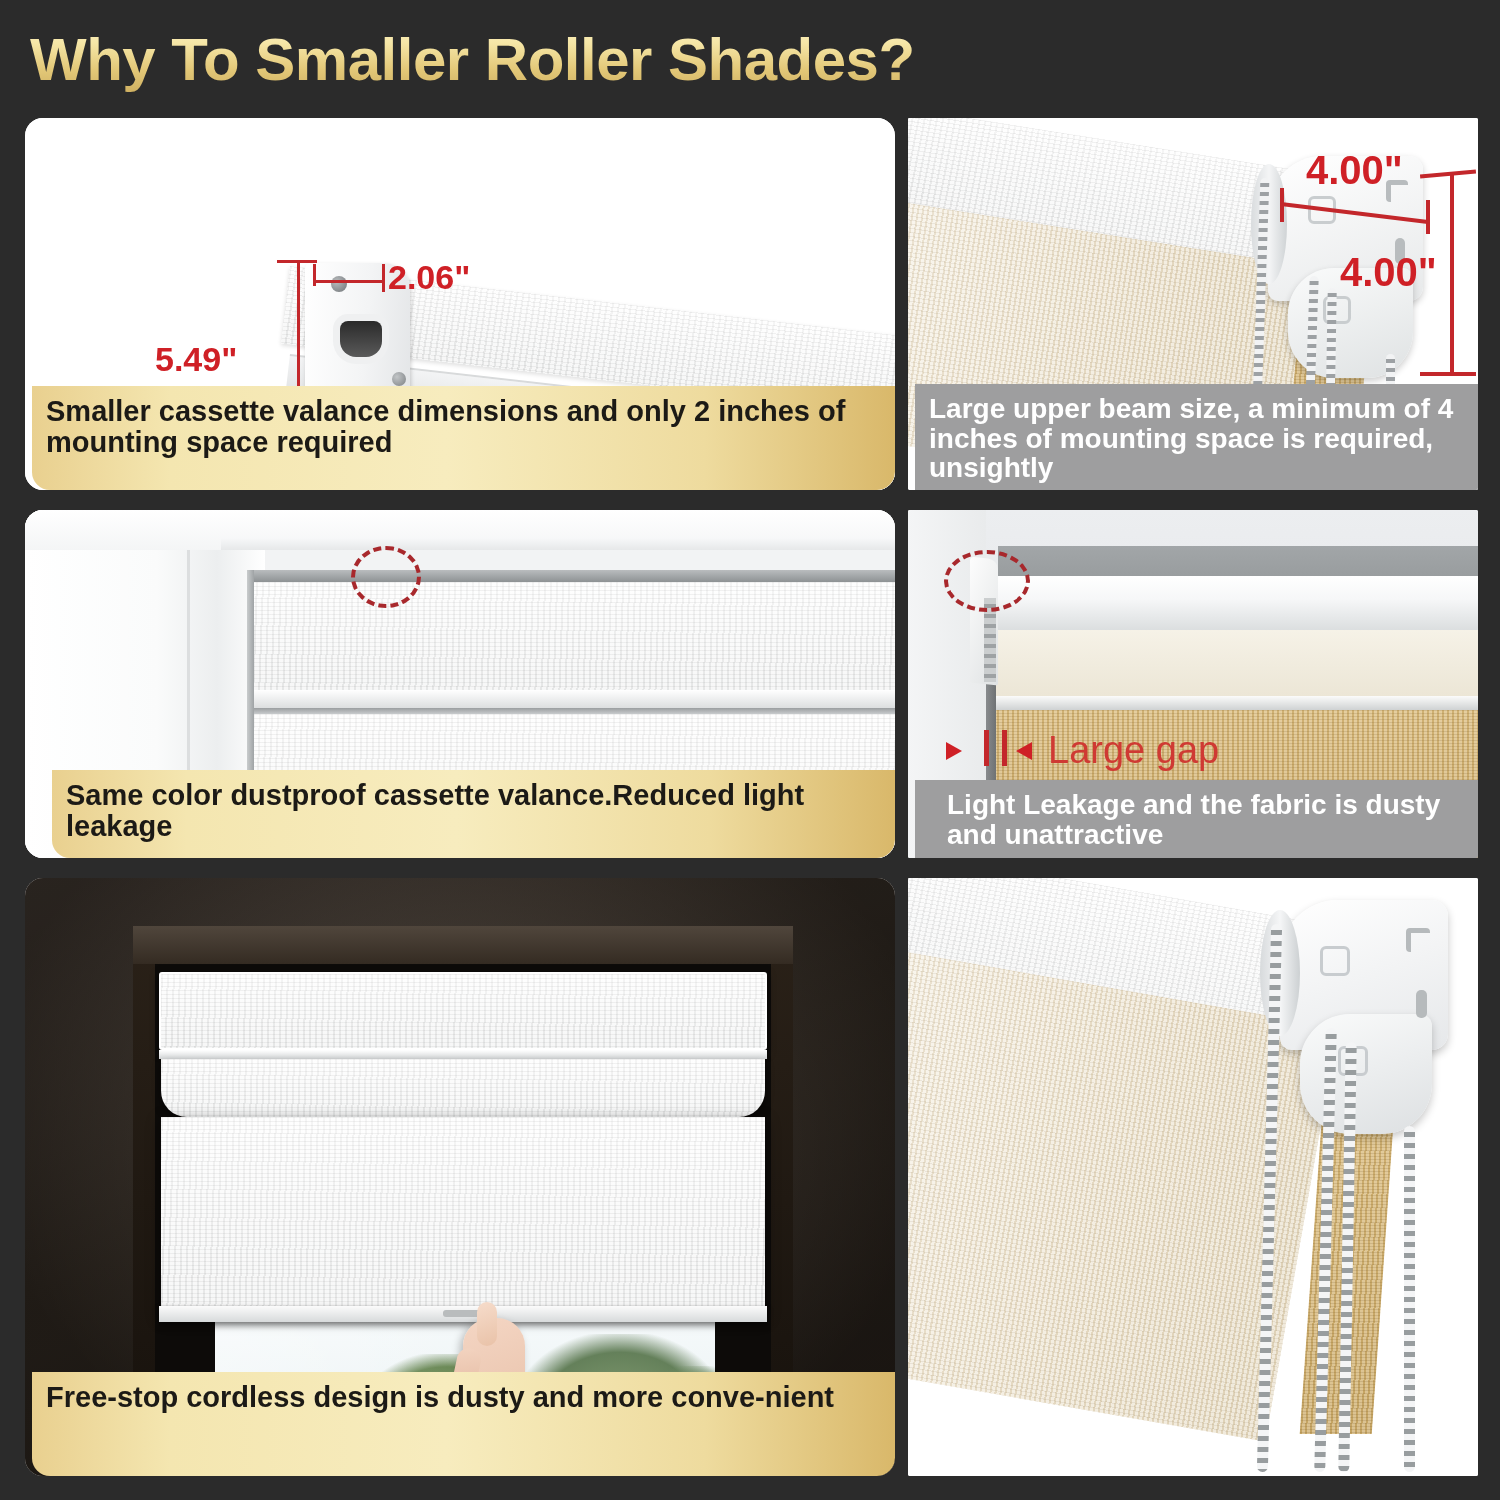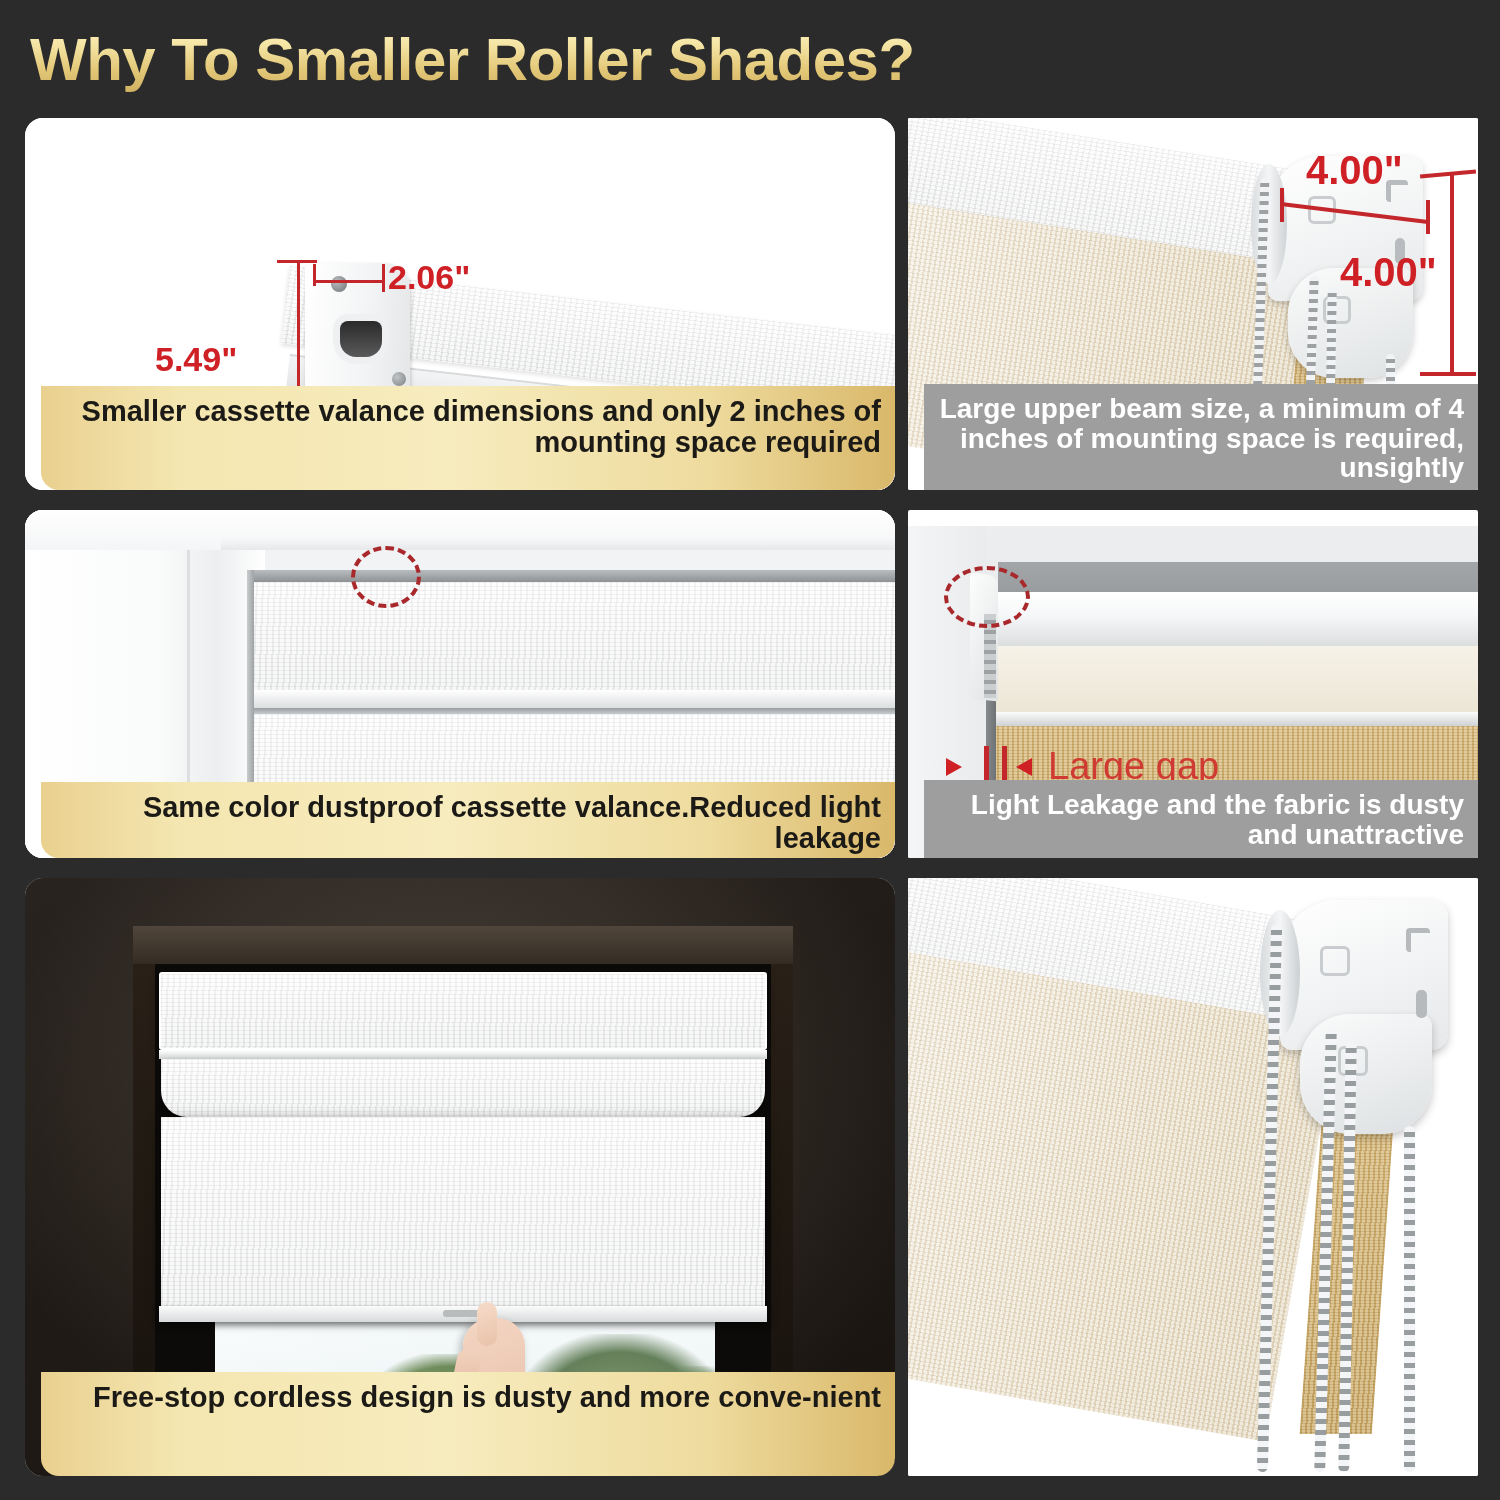--- a/index.html
+++ b/index.html
@@ -25,23 +25,23 @@
 
   
   .panel{ position:absolute; overflow:hidden; background:#fff; }
   .panel.left{ border-radius:18px; }
   .panel.right{ border-radius:2px; }
 
   .photo{ position:absolute; left:0; top:0; right:0; bottom:0; overflow:hidden; }
 
   
   .cap{
-    position:absolute; left:16px; right:0; bottom:0;
+    position:absolute; left:7px; right:0; bottom:0;
     padding:10px 14px 12px 14px;
-    font-weight:bold; line-height:1.06;text-align:right;
+    font-weight:bold; line-height:1.06;
   }
   .cap.gold{
     background:linear-gradient(90deg,#e9d08f 0%,#f4e6b0 16%,#f7ecbe 48%,#eedb9e 78%,#d9b86a 100%);
     color:#1c1a16; font-size:29px;
     border-bottom-left-radius:18px; border-bottom-right-radius:18px;
   }
   .cap.gray{ background:#9e9e9f; color:#fff; font-size:28px; }
 
   
   .wfab{ 
@@ -212,25 +212,25 @@
                 background:linear-gradient(90deg,#c9cccd,#9fa3a5);"></div>
 
     <div class="dashring" style="left:326px; top:36px; width:70px; height:62px;"></div>
 
     <div class="arrR" style="left:196px; top:289px;"></div>
     <div class="dimline" style="left:229px; top:276px; width:4px; height:34px;"></div>
     <div class="arrL" style="left:243px; top:289px;"></div>
     <div class="gaplabel" style="left:270px; top:278px; font-size:34px;">smaller gap</div>
   </div>
 
-  <div class="cap gold" style="height:76px;">Same color dustproof cassette valance.Reduced light leakage</div>
+  <div class="cap gold" style="height:88px;margin-left:20px;">Same color dustproof cassette valance.Reduced light leakage</div>
 </div>
 
 <div class="panel right" style="left:908px; top:510px; width:570px; height:348px;">
-  <div class="photo" style="background:linear-gradient(180deg,#eceef0 0%,#e7e9eb 34%,#f3f4f5 100%);margin-top:16px;">
+  <div class="photo" style="background:linear-gradient(180deg,#eceef0 0%,#e7e9eb 34%,#f3f4f5 100%);">
 
     <div style="position:absolute; left:90px; top:36px; width:480px; height:62px;
                 background:linear-gradient(180deg,#a2a6a8,#8f9395);"></div>
 
     <div style="position:absolute; left:75px; top:66px; width:495px; height:58px;
                 border-radius:0 0 6px 6px;
                 background:linear-gradient(180deg,#ffffff 0%,#f6f7f8 40%,#d8dbdc 100%);"></div>
 
     <div style="position:absolute; left:80px; top:120px; width:490px; height:66px;
                 background:linear-gradient(180deg,#f6f2e7,#ece6d6);"></div>

